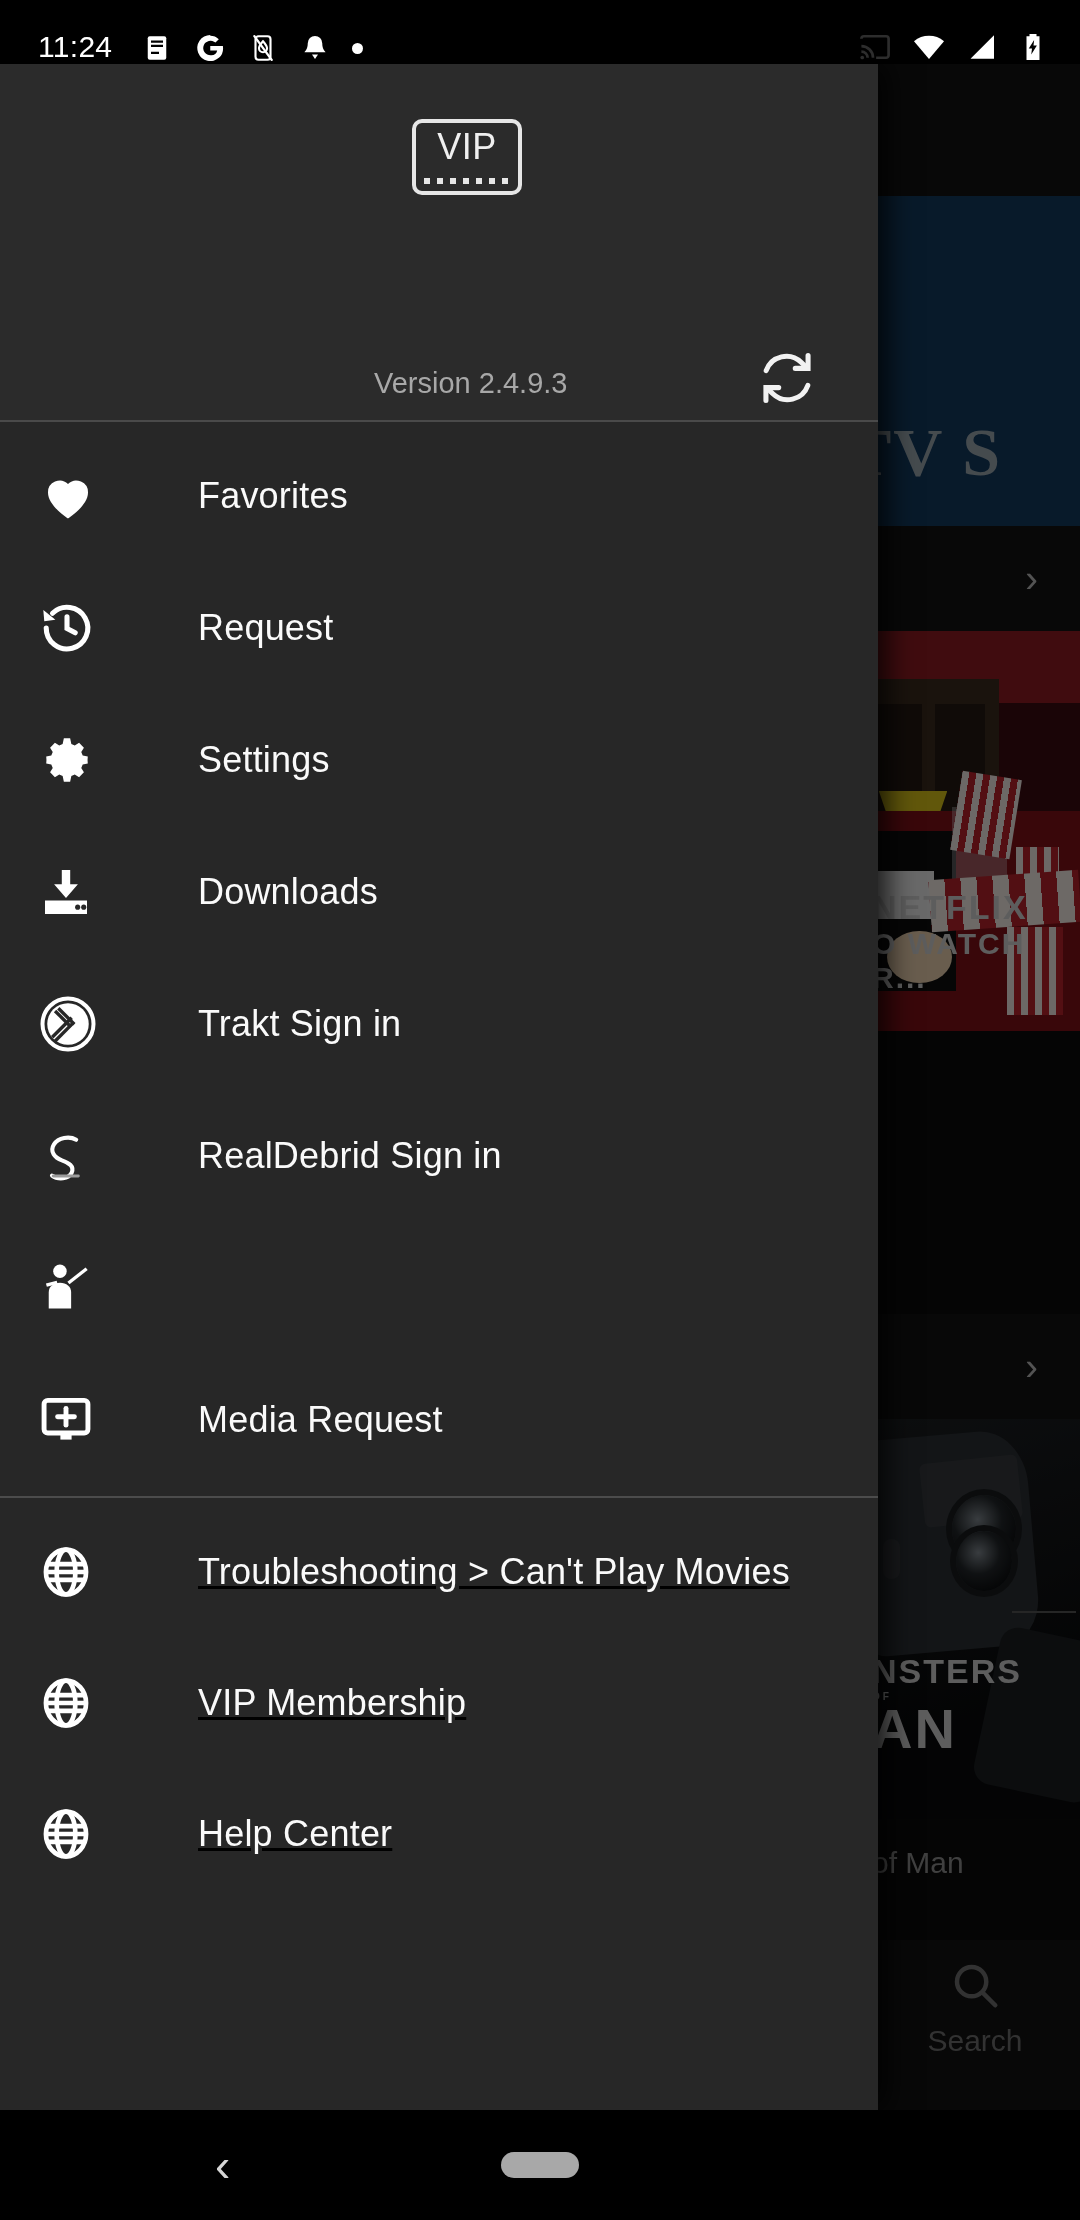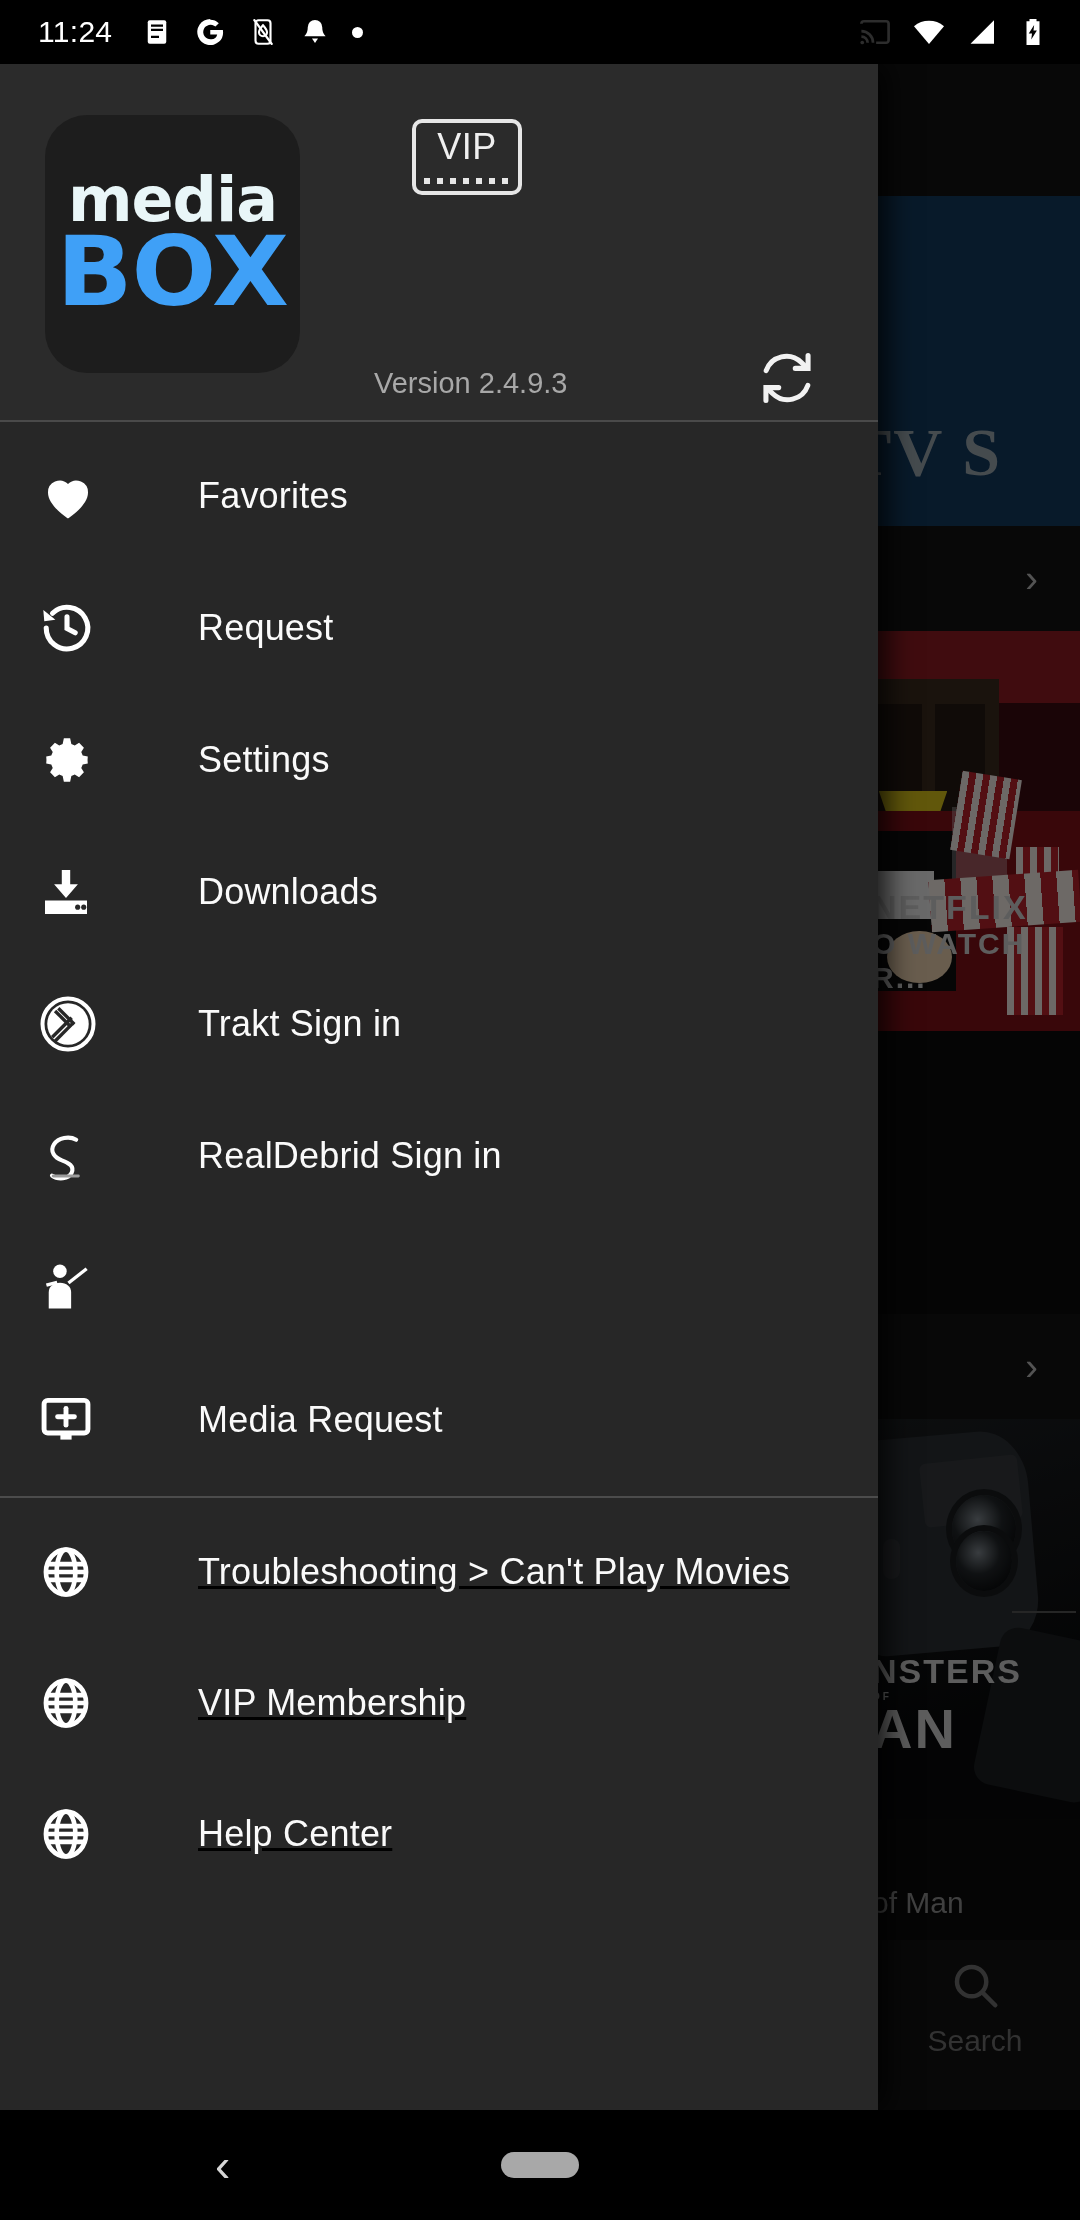--- a/index.html
+++ b/index.html
@@ -7,21 +7,21 @@
     width:1080px; height:2220px;
     background:#000;
     font-family:"Liberation Sans", sans-serif;
     overflow:hidden;
   }
   #screen { position:relative; width:1080px; height:2220px; background:#000; overflow:hidden; }
 
   
   .statusbar {
     position:absolute; top:0; left:0; width:1080px; height:64px;
-    background:#000; color:#fff; display:flex; align-items:center;
+    background:#000; color:#fff; display:flex; align-items:flex-end;
     z-index:60;
   }
   .sb-clock { font-size:30px; font-weight:400; margin-left:38px; letter-spacing:.3px; }
   .sb-left-icons { display:flex; align-items:center; gap:22px; margin-left:30px; }
   .sb-right { margin-left:auto; display:flex; align-items:center; gap:20px; margin-right:32px; }
   .sb-ico { display:block; }
   .sb-dot { width:11px; height:11px; border-radius:50%; background:#fff; }
 
   
   .app-bg { position:absolute; inset:64px 0 110px 0; background:#0d0d0d; }
@@ -83,21 +83,21 @@
   .poster-title {
     position:absolute; left:0; right:2px; bottom:16%;
     color:#cfcfcf; text-align:left; padding-left:6px;
     font-family:"Liberation Sans", sans-serif; font-weight:700;
   }
   .poster-title .t1 { font-size:34px; letter-spacing:2px; display:block; }
   .poster-title .t2 { font-size:10px; letter-spacing:3px; display:block; margin-left:0; }
   .poster-title .t3 { font-size:56px; letter-spacing:2px; display:block; line-height:.95; }
 
   .bg-card-label {
-    position:absolute; left:872px; font-size:30px; color:#8e8e8e; white-space:nowrap;margin-top:40px;
+    position:absolute; left:872px; font-size:30px; color:#8e8e8e; white-space:nowrap;
   }
 
   
   .bg-bottomnav { position:absolute; left:0; right:0; bottom:0; height:170px; background:#121212; }
   .bg-nav-item { position:absolute; left:880px; top:18px; text-align:center; width:190px; color:#6f6f6f; }
   .bg-nav-item .lbl { font-size:30px; margin-top:8px; display:block; }
 
   
   .scrim { position:absolute; inset:64px 0 110px 0; background:rgba(0,0,0,.55); z-index:20; }
 
@@ -248,24 +248,20 @@
       </div>
     </div>
   </div>
 
   <div class="scrim"></div>
 
   <div class="drawer">
 
     <div class="drawer-header">
 
-      <div class="logo-tile">
-        <span class="logo-media">media</span>
-        <span class="logo-box">BOX</span>
-      </div>
 
       <div class="vip-badge">
         <span class="vip-txt">VIP</span>
         <span class="perf"></span>
       </div>
 
       <div class="version-txt">Version 2.4.9.3</div>
 
       <div class="refresh-btn">
         <svg width="64" height="64" viewBox="0 0 24 24" fill="none" stroke="#f2f2f2" stroke-width="1.9" stroke-linecap="round">

